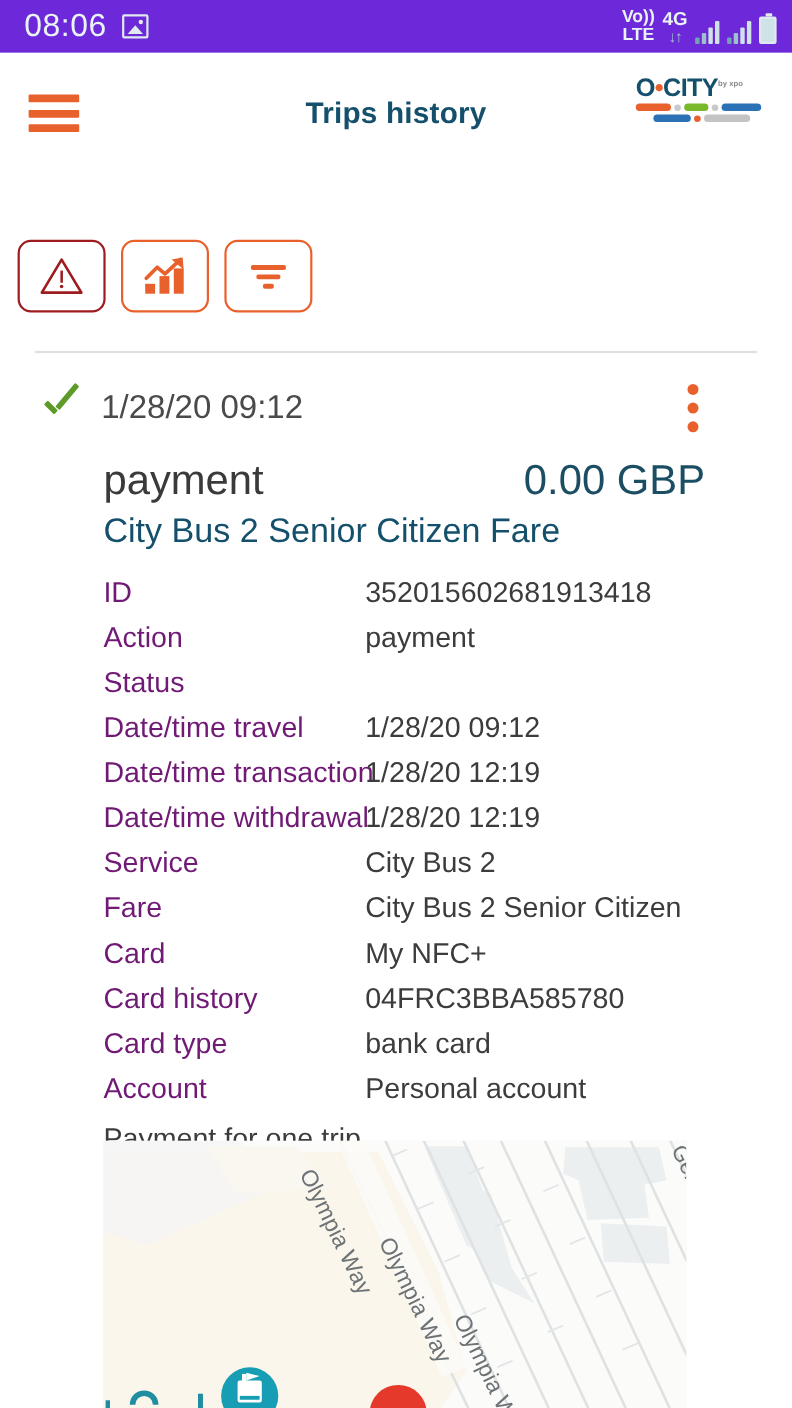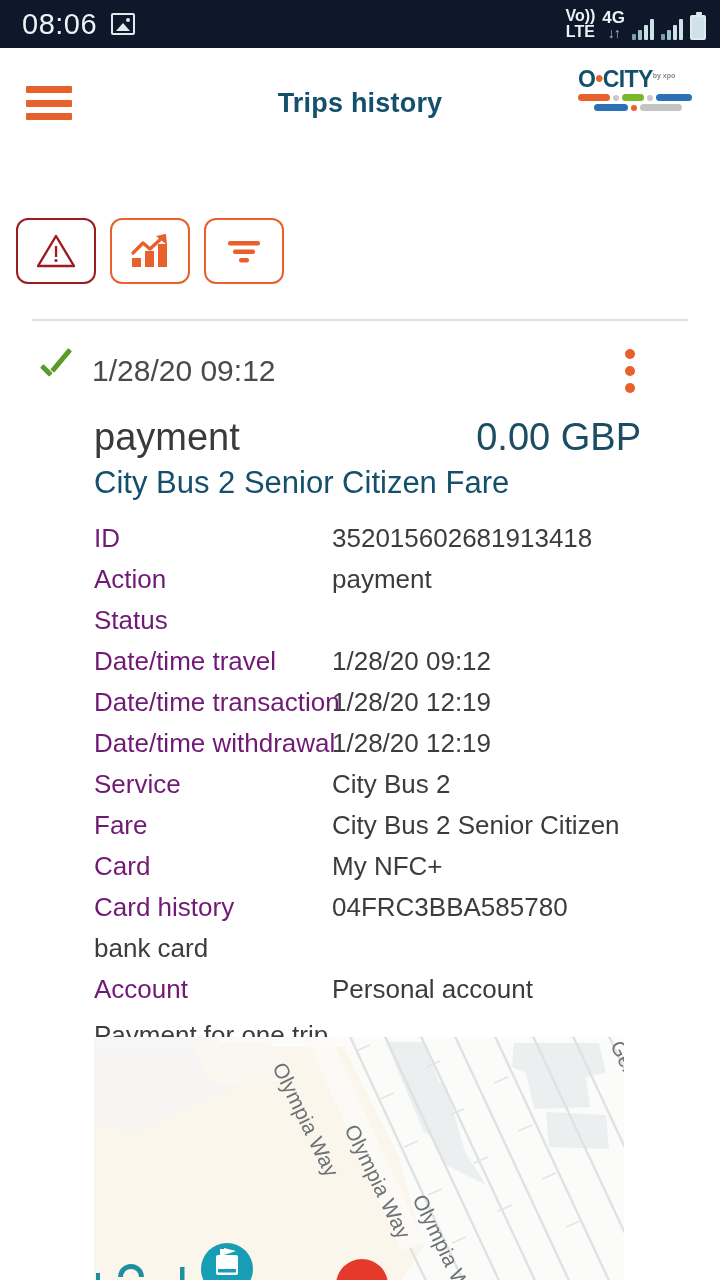--- a/index.html
+++ b/index.html
@@ -8,21 +8,21 @@
     background: #ffffff;
     font-family: "Liberation Sans", sans-serif;
     overflow: hidden;
   }
   .screen { position: relative; width: 720px; height: 1280px; background:#fff; }
 
   
   .statusbar {
     position: absolute; top: 0; left: 0;
     width: 720px; height: 48px;
-    background: #0f172a;
+    background: #6d28d9;
     display: flex; align-items: center;
     padding: 0 14px 0 22px;
     color: #e9f2f5;
   }
   .sb-time { font-size: 29px; letter-spacing: 0.5px; font-weight: 400; color:#eaf3f6; }
   .sb-left { display:flex; align-items:center; gap:14px; }
   .sb-right { margin-left:auto; display:flex; align-items:flex-end; gap:7px; }
   .img-icon {
     width: 24px; height: 22px; border: 2.5px solid #dfeaef; border-radius: 2px;
     position: relative; overflow:hidden;
@@ -258,20 +258,21 @@
       </div>
       <div class="drow">
         <div class="dlabel">Card</div>
         <div class="dvalue">My NFC+</div>
       </div>
       <div class="drow">
         <div class="dlabel">Card history</div>
         <div class="dvalue">04FRC3BBA585780</div>
       </div>
       <div class="drow">
+        <div class="dlabel">Card type</div>
         <div class="dvalue">bank card</div>
       </div>
       <div class="drow">
         <div class="dlabel">Account</div>
         <div class="dvalue">Personal account</div>
       </div>
       <div class="dnote">Payment for one trip</div>
     </div>
   </div>
 

